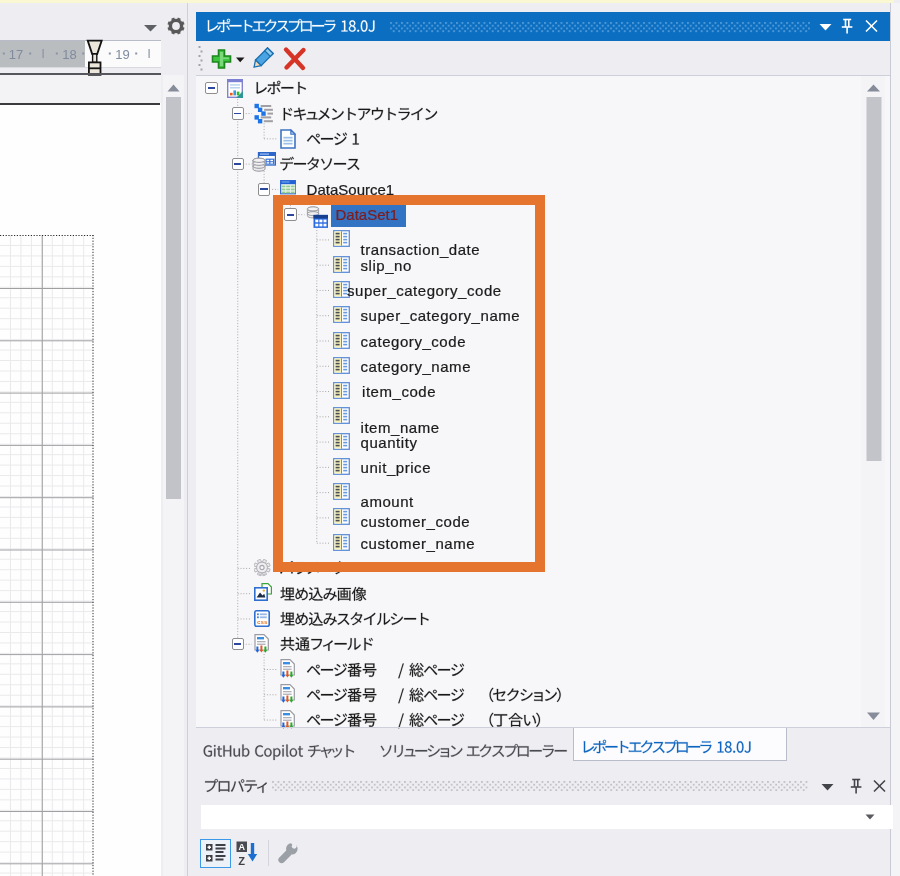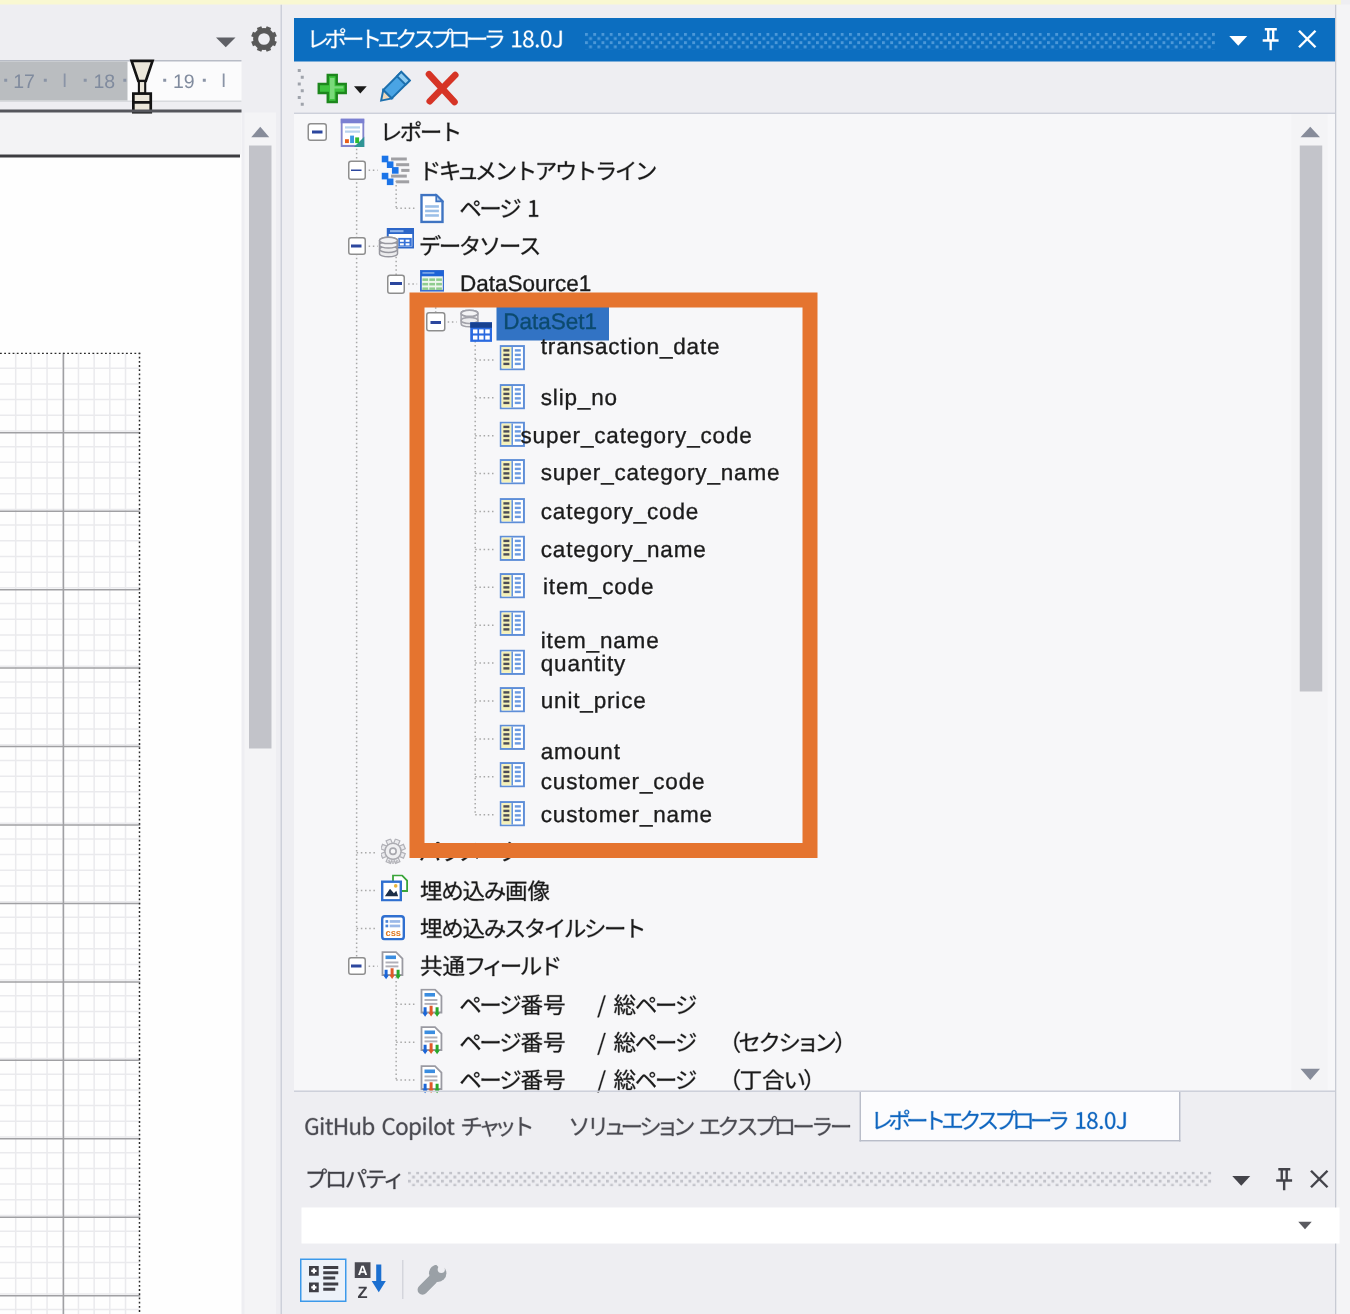--- a/index.html
+++ b/index.html
@@ -429,39 +429,39 @@
     <g fill="#ffffff">
       <rect x="9.3" y="13.6" width="3" height="2.7"></rect>
       <rect x="13.4" y="13.6" width="3" height="2.7"></rect>
       <rect x="17.5" y="13.6" width="3" height="2.7"></rect>
       <rect x="9.3" y="17.7" width="3" height="2.7"></rect>
       <rect x="13.4" y="17.7" width="3" height="2.7"></rect>
       <rect x="17.5" y="17.7" width="3" height="2.7"></rect>
     </g>
   </svg>
 <div style="left:330.5px;top:204.1px;width:75.5px;height:22.5px;background:#3273c4"></div>
-<div class="en" style="left:335.5px;top:205.1px;color:#0c4a6e">DataSet1</div>
+<div class="en" style="left:335.5px;top:205.1px;color:#7f1d1d">DataSet1</div>
 <svg style="position:absolute;left:332.8px;top:230.4px" width="17" height="17" viewBox="0 0 17 17">
     <rect x="0.7" y="0.7" width="15.6" height="15.6" fill="#ffffff" stroke="#5e8ed8" stroke-width="1.3"></rect>
     <rect x="1.4" y="1.4" width="6.6" height="14.2" fill="#f5f1b8"></rect>
     <rect x="8.0" y="1.4" width="0.9" height="14.2" fill="#4a84d8"></rect>
     <g fill="#4c4c55">
       <rect x="2.6" y="2.8" width="4" height="1.6"></rect>
       <rect x="2.6" y="5.8" width="4" height="1.6"></rect>
       <rect x="2.6" y="8.8" width="4" height="1.6"></rect>
       <rect x="2.6" y="11.8" width="4" height="1.6"></rect>
     </g>
     <g fill="#6a9ae0">
       <rect x="10.2" y="2.8" width="4" height="1.6"></rect>
       <rect x="10.2" y="5.8" width="4" height="1.6"></rect>
       <rect x="10.2" y="8.8" width="4" height="1.6"></rect>
       <rect x="10.2" y="11.8" width="4" height="1.6"></rect>
     </g>
   </svg>
-<div class="en fld" style="left:360.5px;top:222px">transaction_date</div>
+<div class="en fld" style="left:360.5px;top:240px">transaction_date</div>
 <svg style="position:absolute;left:332.8px;top:255.7px" width="17" height="17" viewBox="0 0 17 17">
     <rect x="0.7" y="0.7" width="15.6" height="15.6" fill="#ffffff" stroke="#5e8ed8" stroke-width="1.3"></rect>
     <rect x="1.4" y="1.4" width="6.6" height="14.2" fill="#f5f1b8"></rect>
     <rect x="8.0" y="1.4" width="0.9" height="14.2" fill="#4a84d8"></rect>
     <g fill="#4c4c55">
       <rect x="2.6" y="2.8" width="4" height="1.6"></rect>
       <rect x="2.6" y="5.8" width="4" height="1.6"></rect>
       <rect x="2.6" y="8.8" width="4" height="1.6"></rect>
       <rect x="2.6" y="11.8" width="4" height="1.6"></rect>
     </g>

